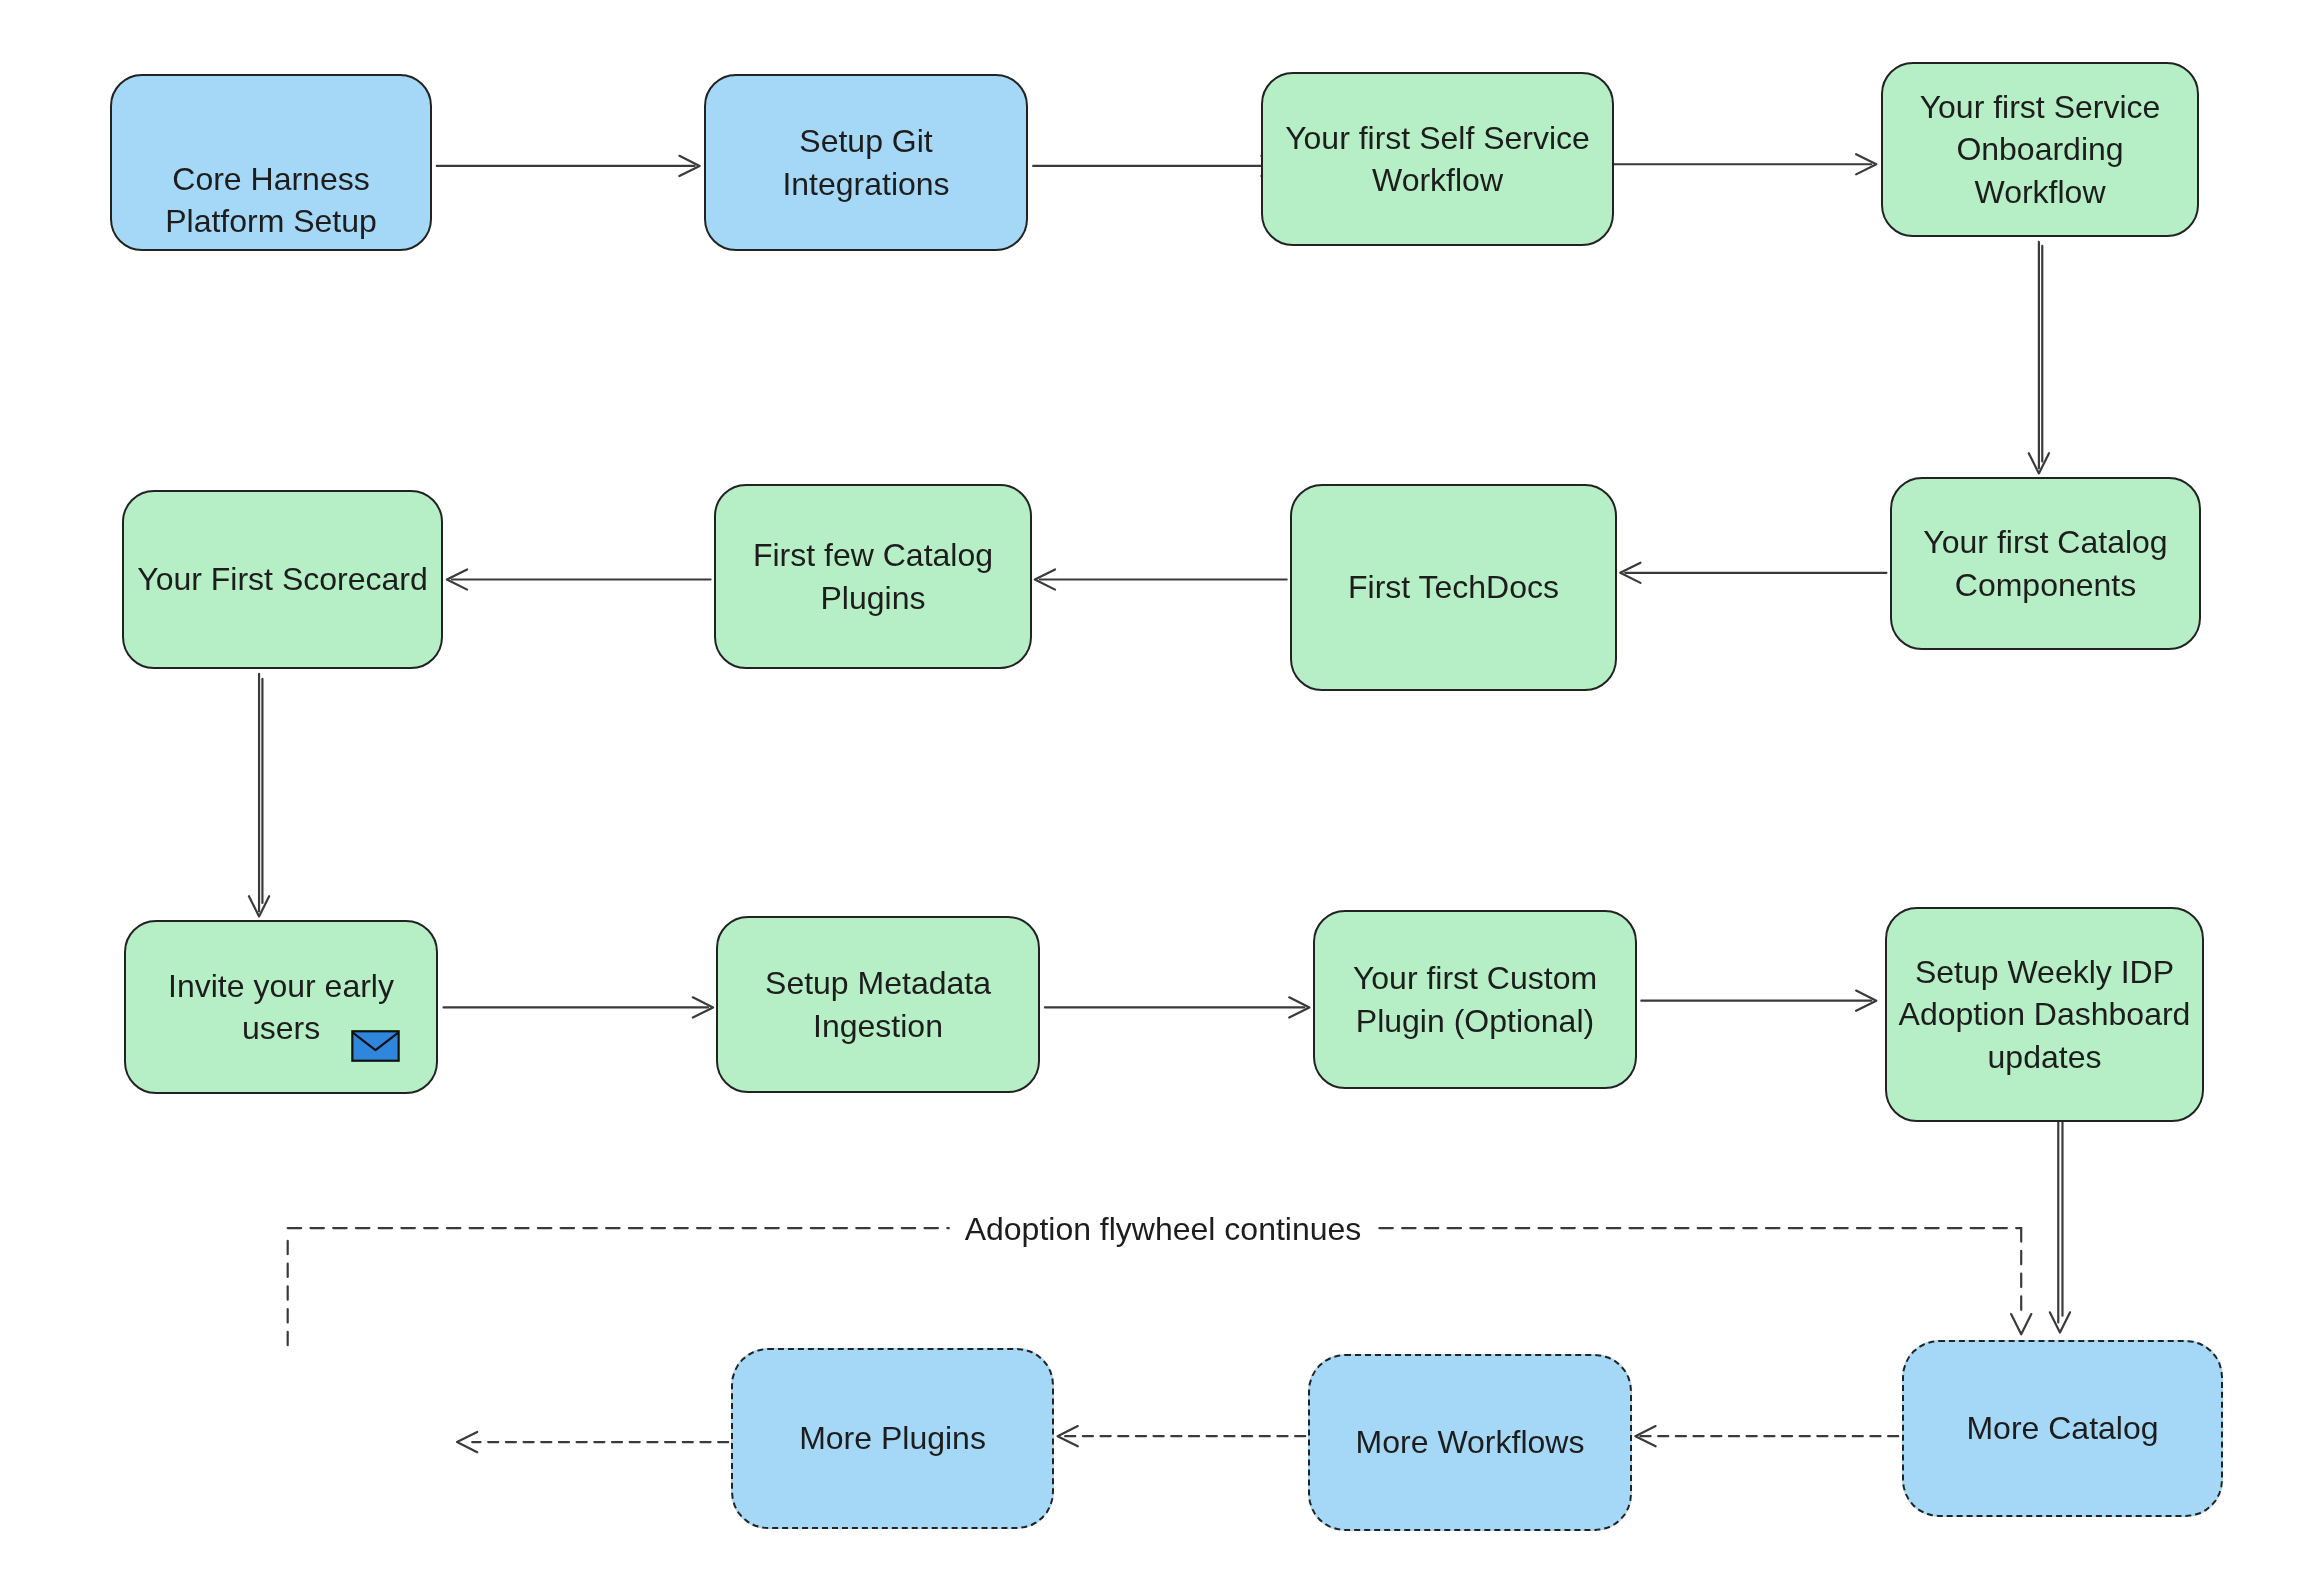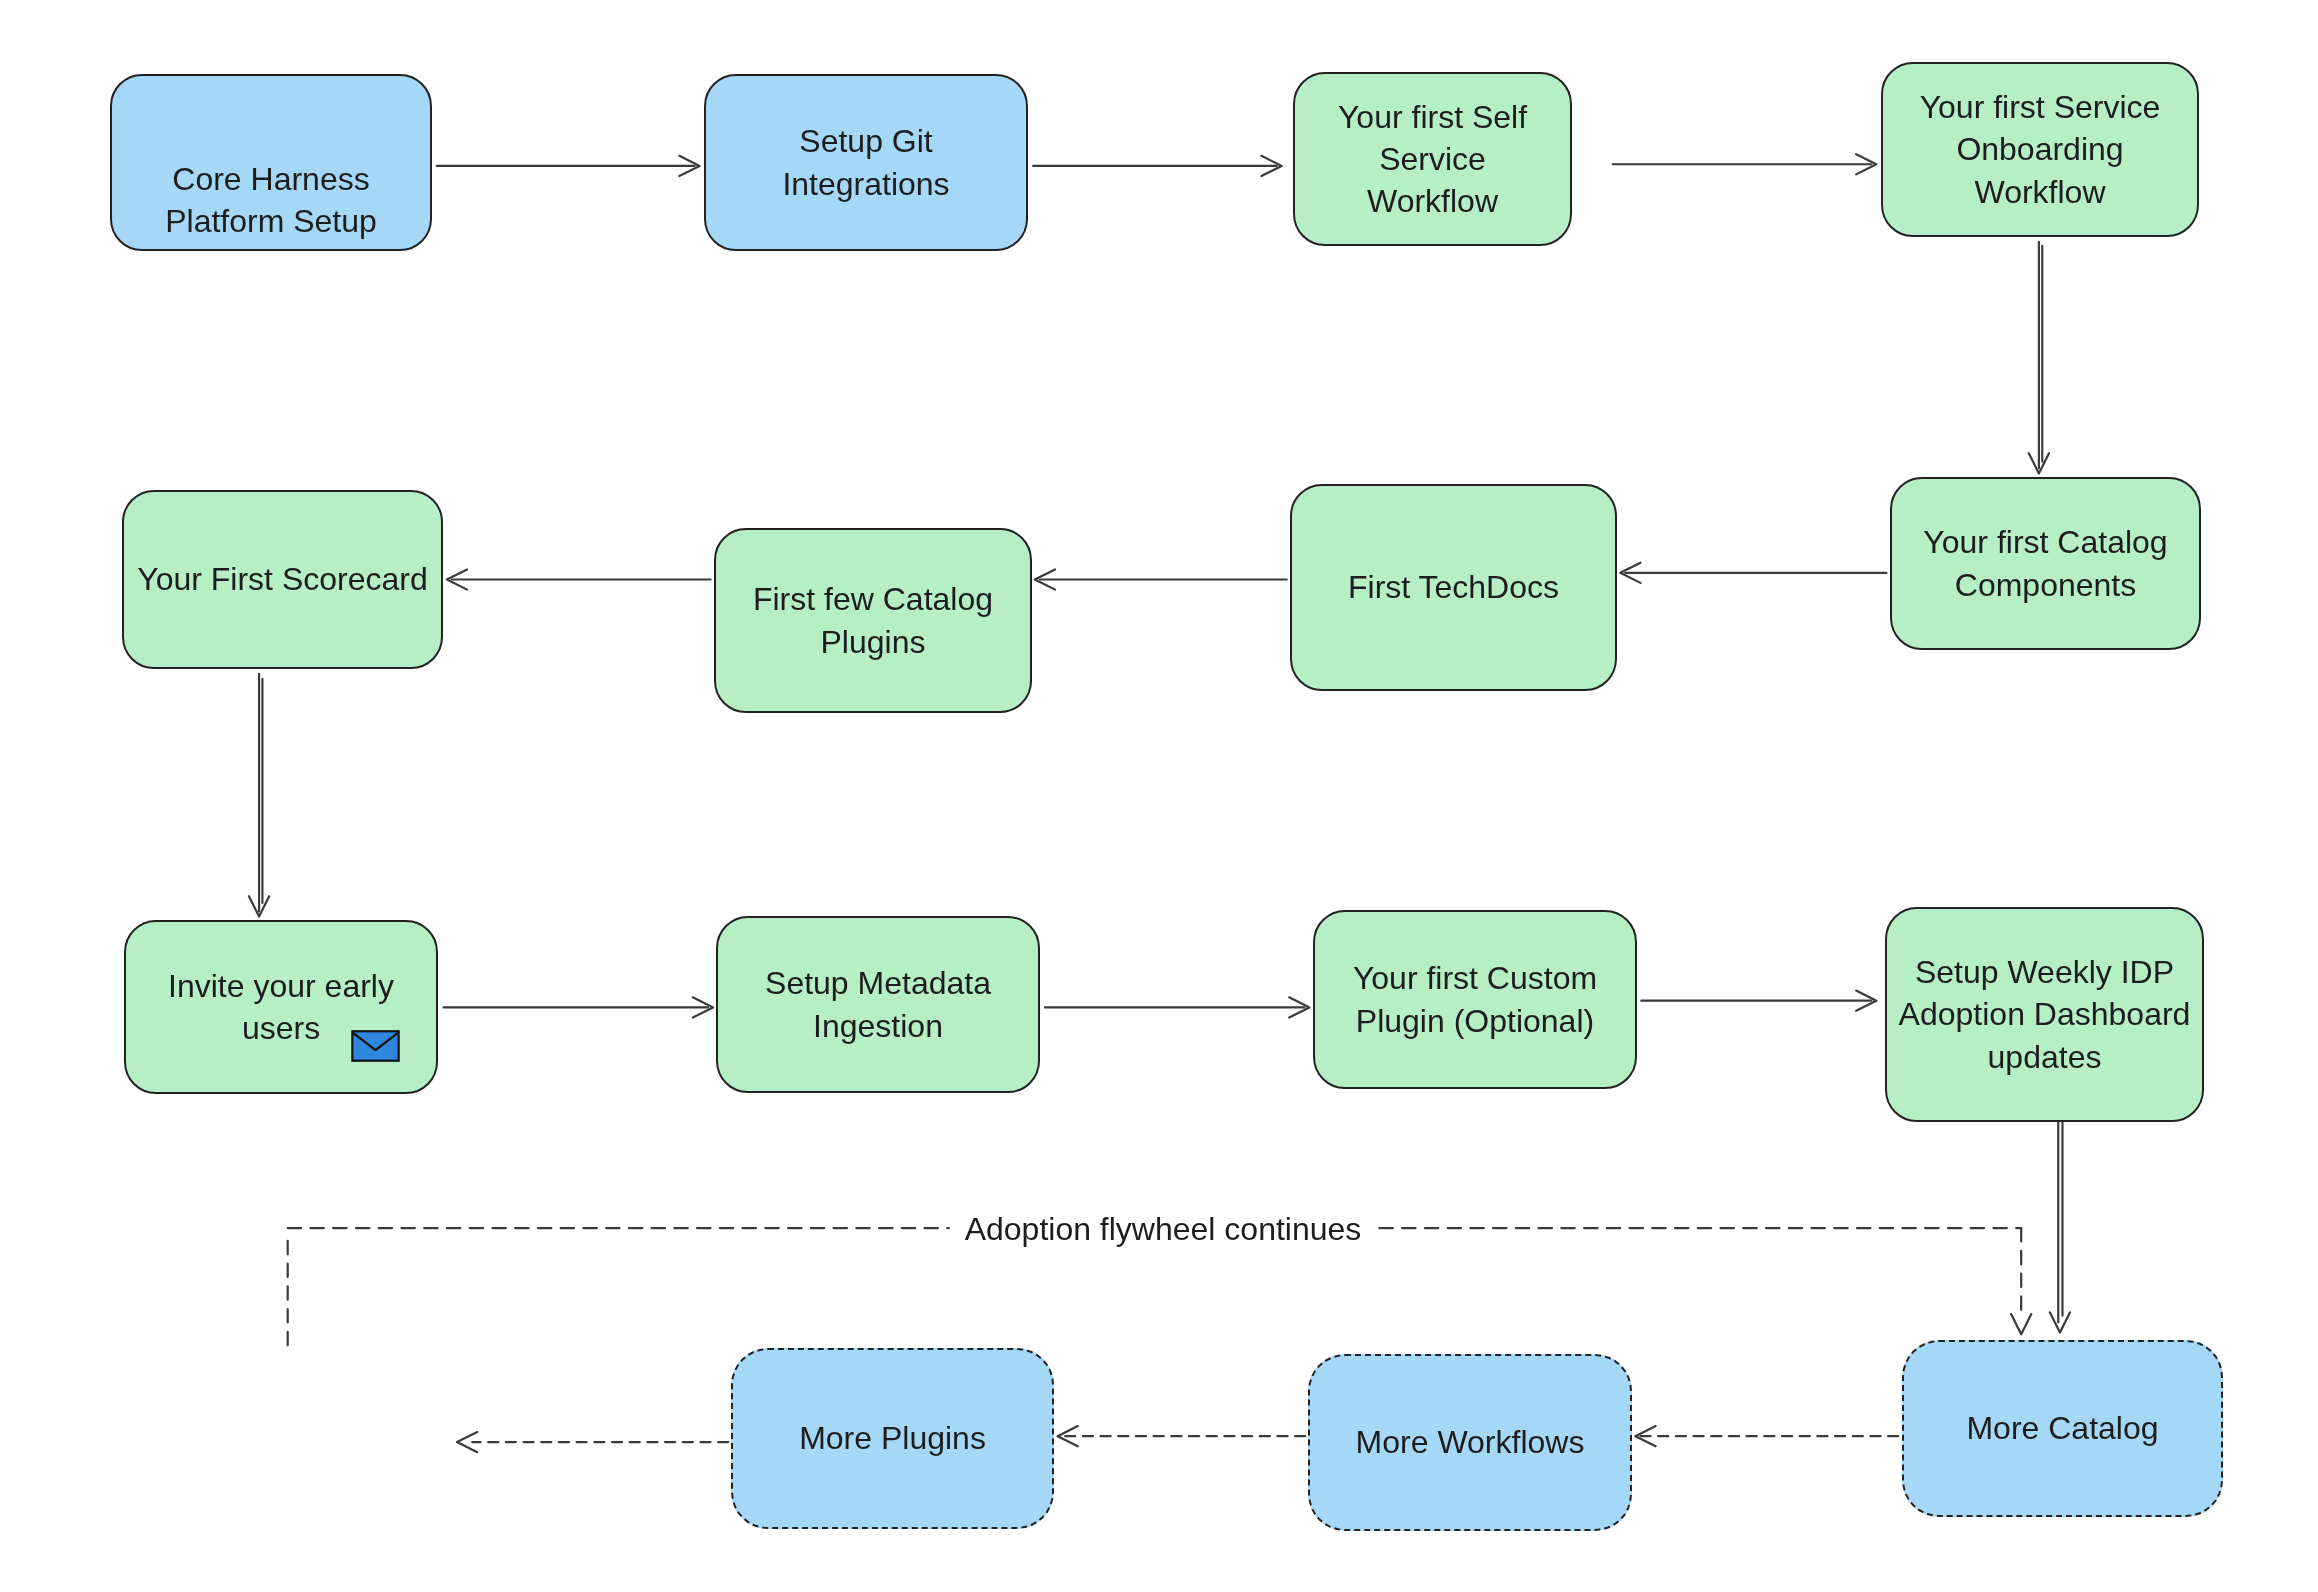--- a/index.html
+++ b/index.html
@@ -13,25 +13,25 @@
     text-align:center;white-space:pre-line;
     font-size:32px;line-height:1.32;font-weight:500;color:#1d1d1d;
     border:2.9px solid #222222;border-radius:32px;box-sizing:border-box;padding:6.7px 8.4px;
   }
   .blue{background:#a5d8f6;}
   .green{background:#b6eec5;}
   .dashedbox{border-style:dashed;border-radius:37px;}
   
   .n-core{left:110px;top:74px;width:322px;height:177px;align-items:flex-end;}
   .n-git{left:704px;top:74px;width:324px;height:177px;}
-  .n-selfservice{left:1293px;top:72px;width:279px;height:174px;}
+  .n-selfservice{left:1261px;top:72px;width:353px;height:174px;}
   .n-onboarding{left:1881px;top:62px;width:318px;height:175px;}
   
   .n-scorecard{left:122px;top:490px;width:321px;height:179px;}
-  .n-catplugins{left:714px;top:484px;width:318px;height:185px;margin-top:44px;}
+  .n-catplugins{left:714px;top:484px;width:318px;height:185px;}
   .n-techdocs{left:1290px;top:484px;width:327px;height:207px;}
   .n-catcomponents{left:1890px;top:477px;width:311px;height:173px;}
   
   .n-invite{left:124px;top:920px;width:314px;height:174px;}
   .n-metadata{left:716px;top:916px;width:324px;height:177px;}
   .n-customplugin{left:1313px;top:910px;width:324px;height:179px;}
   .n-idp{left:1885px;top:907px;width:319px;height:215px;}
   
   .n-usecases{left:134px;top:1349px;width:319px;height:187px;}
   .n-moreplugins{left:731px;top:1348px;width:323px;height:181px;}

